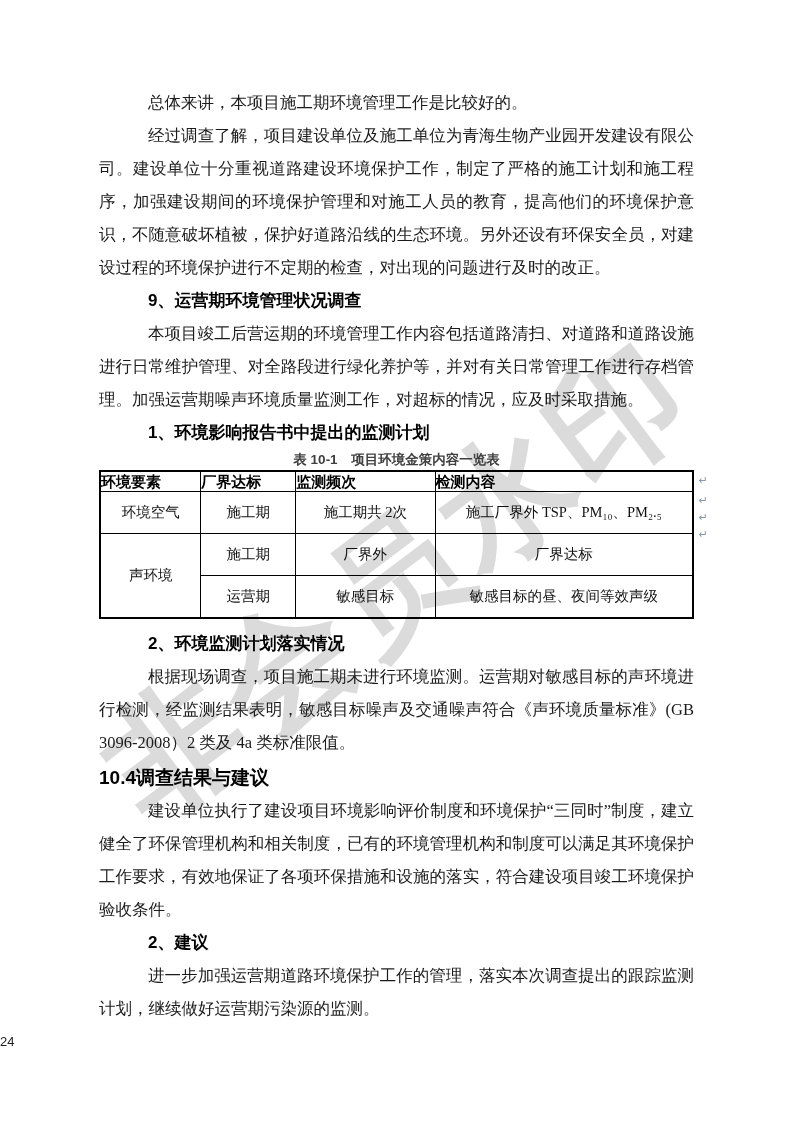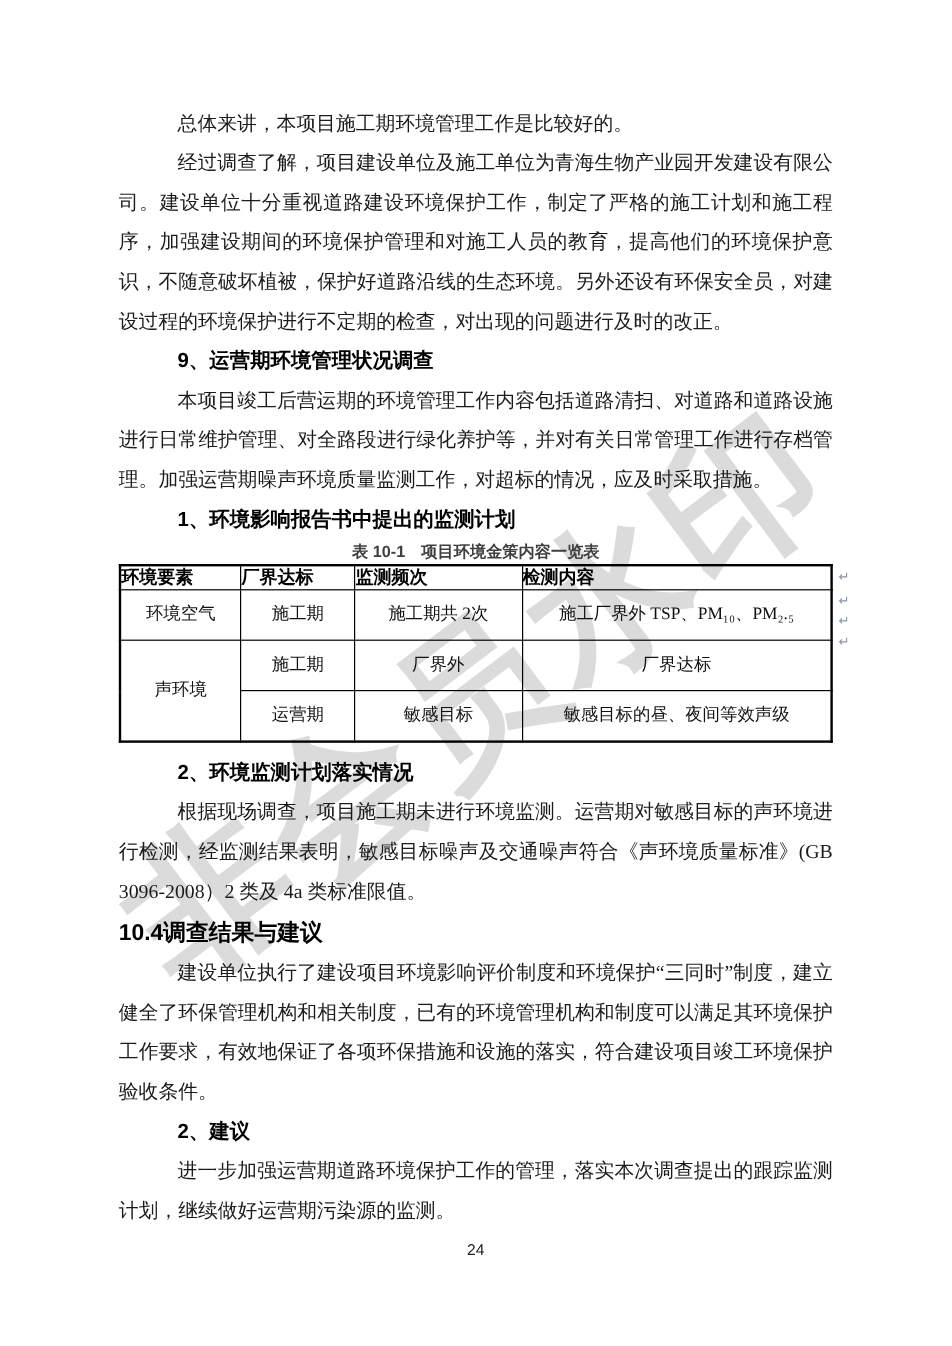--- a/index.html
+++ b/index.html
@@ -49,21 +49,21 @@
     border: 1px solid #000; font-size: 14.5px; text-align: center;
     padding: 12px 2px; height: 17px; line-height: 17px; color: #111;
     overflow: hidden; white-space: nowrap;
   }
   .row-mark {
     position: absolute; right: -14px; font-size: 11px;
     color: #8a97a8; line-height: 1; font-family: "DejaVu Sans", sans-serif;
   }
   .rm0 { top: 26px; } .rm1 { top: 46px; } .rm2 { top: 63px; } .rm3 { top: 80px; }
   .page-number {
-    position: absolute; left: 0; right: 0; top: 1034px; text-align: center;
+    position: absolute; left: 0; right: 0; top: 1034px; text-align: left;
     font-family: "Liberation Sans", sans-serif; font-size: 13px; color: #222; z-index: 1;
   }
   .gap-sm { margin-top: 2px; }
 </style>
 </head>
 <body>
 
 <div class="page">
 
   <div class="watermark">非会员水印</div>

